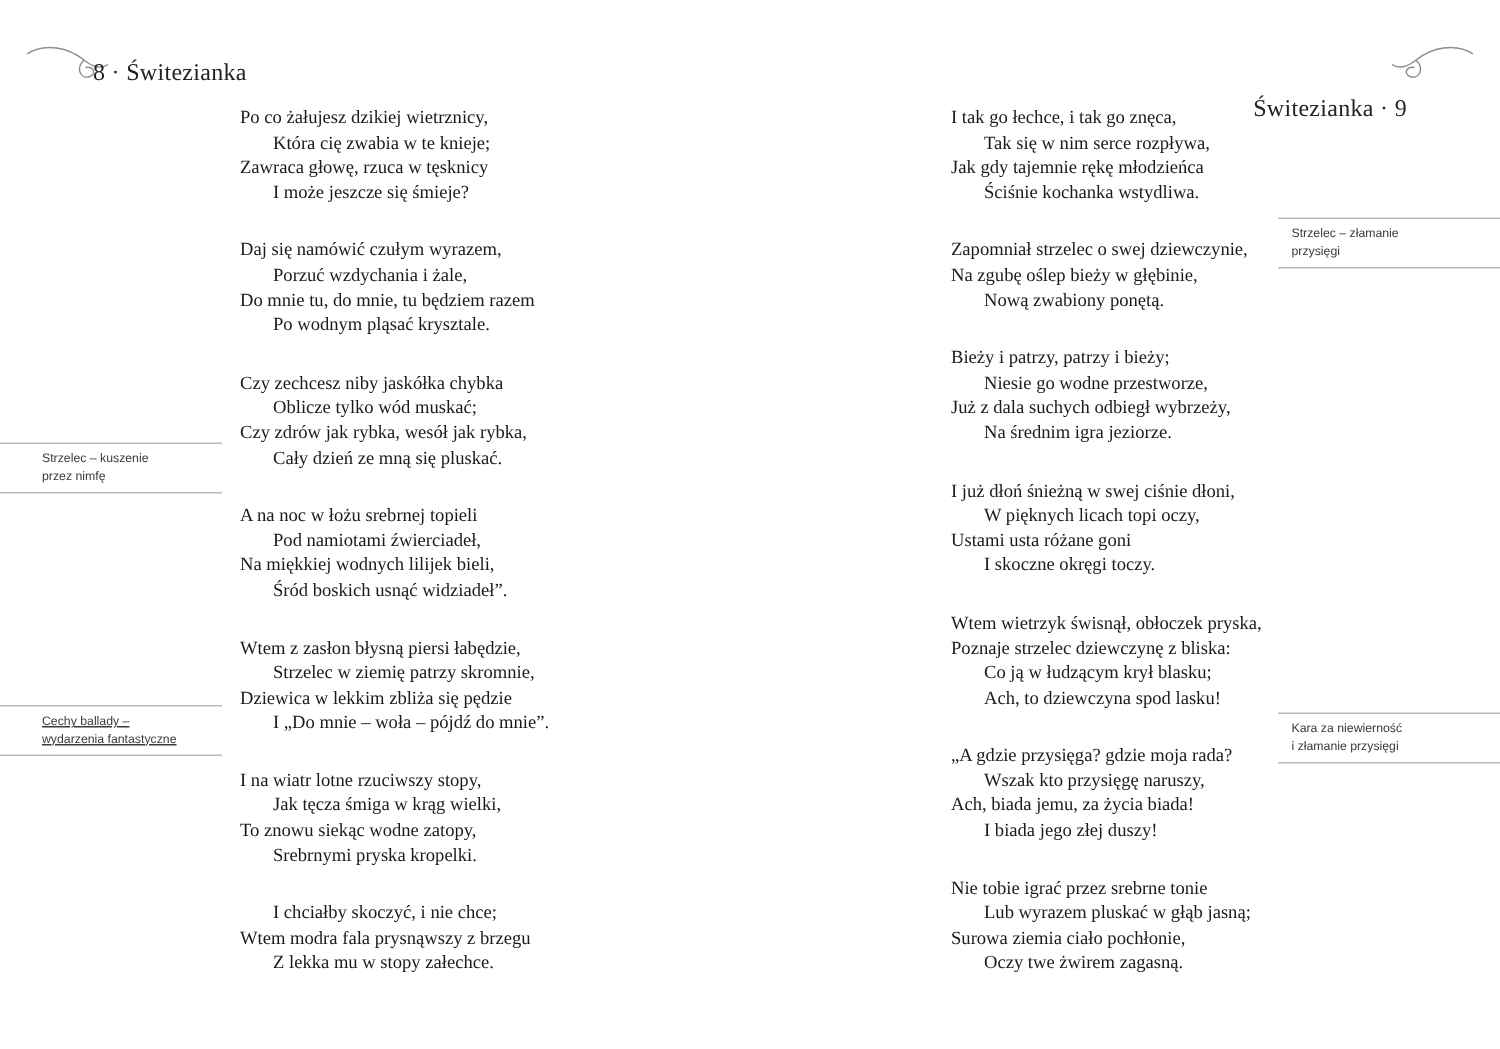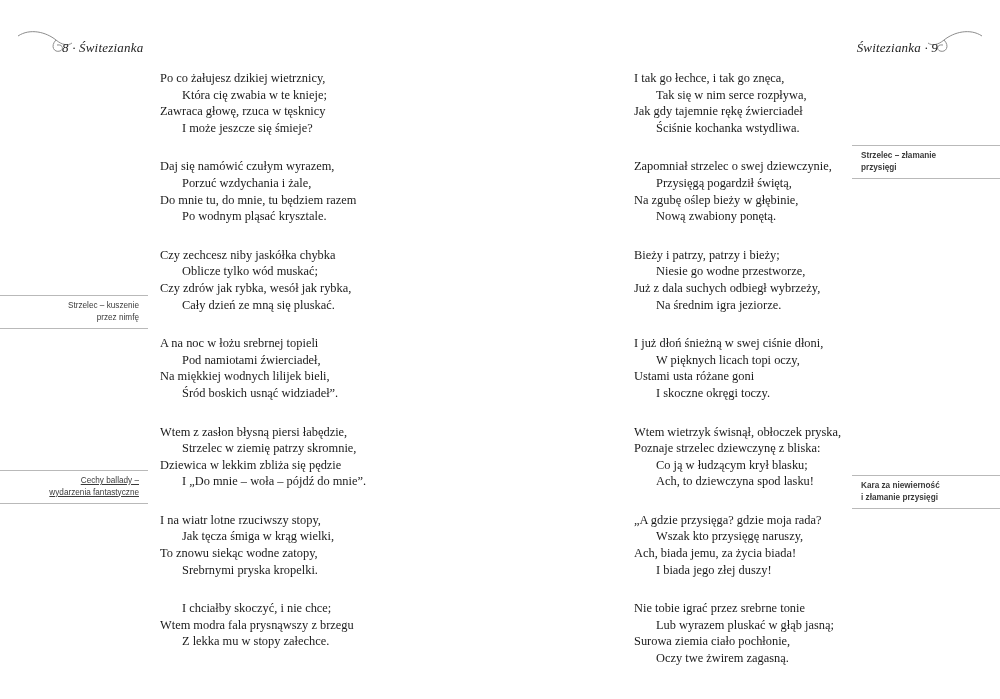--- a/index.html
+++ b/index.html
@@ -17,28 +17,27 @@
   }
   .page {
     position: absolute;
     inset: 0;
   }
 
   
   .runhead {
     position: absolute;
     top: 40px;
-    font-size: 13px;
-    font-style: italic;
+    font-size: 16px;
     letter-spacing: .2px;
     color: #222;
     white-space: nowrap;
   }
   .runhead.left  { left: 62px; }
-  .runhead.right { right: 62px; }
+  .runhead.right { right: 62px; margin-top: 24px; }
 
   
   .flourish {
     position: absolute;
     top: 26px;
     width: 60px;
     height: 34px;
     color: #8d8d8d;
   }
   .flourish.left  { left: 16px; }
@@ -75,29 +74,28 @@
     color: #3a3a3a;
     width: 148px;
     border-top: 1px solid #b9b9b9;
     border-bottom: 1px solid #b9b9b9;
     padding: 4px 4px 5px 4px;
     box-sizing: border-box;
     background: #fff;
   }
   .note.l {
     left: 0;
-    text-align: right;
+    text-align: left;
     padding-right: 9px;
     padding-left: 28px;
   }
   .note.r {
     right: 0;
     text-align: left;
     padding-left: 9px;
-    font-weight: bold;
   }
   .note .ln { display: block; white-space: nowrap; }
 </style>
 </head>
 <body>
 
 <div class="page">
 
   <div class="flourish left">
     <svg viewBox="0 0 60 34" fill="none" stroke="currentColor" stroke-width="1">
@@ -169,27 +167,26 @@
       <span class="v ind">Z lekka mu w stopy załechce.</span>
     </p>
 
   </div>
 
   <div class="col right">
 
     <p class="stanza">
       <span class="v">I tak go łechce, i tak go znęca,</span>
       <span class="v ind">Tak się w nim serce rozpływa,</span>
-      <span class="v">Jak gdy tajemnie rękę źwierciadeł</span>
+      <span class="v">Jak gdy tajemnie rękę młodzieńca</span>
       <span class="v ind">Ściśnie kochanka wstydliwa.</span>
     </p>
 
     <p class="stanza">
       <span class="v">Zapomniał strzelec o swej dziewczynie,</span>
-      <span class="v ind">Przysięgą pogardził świętą,</span>
       <span class="v">Na zgubę oślep bieży w głębinie,</span>
       <span class="v ind">Nową zwabiony ponętą.</span>
     </p>
 
     <p class="stanza">
       <span class="v">Bieży i patrzy, patrzy i bieży;</span>
       <span class="v ind">Niesie go wodne przestworze,</span>
       <span class="v">Już z dala suchych odbiegł wybrzeży,</span>
       <span class="v ind">Na średnim igra jeziorze.</span>
     </p>

